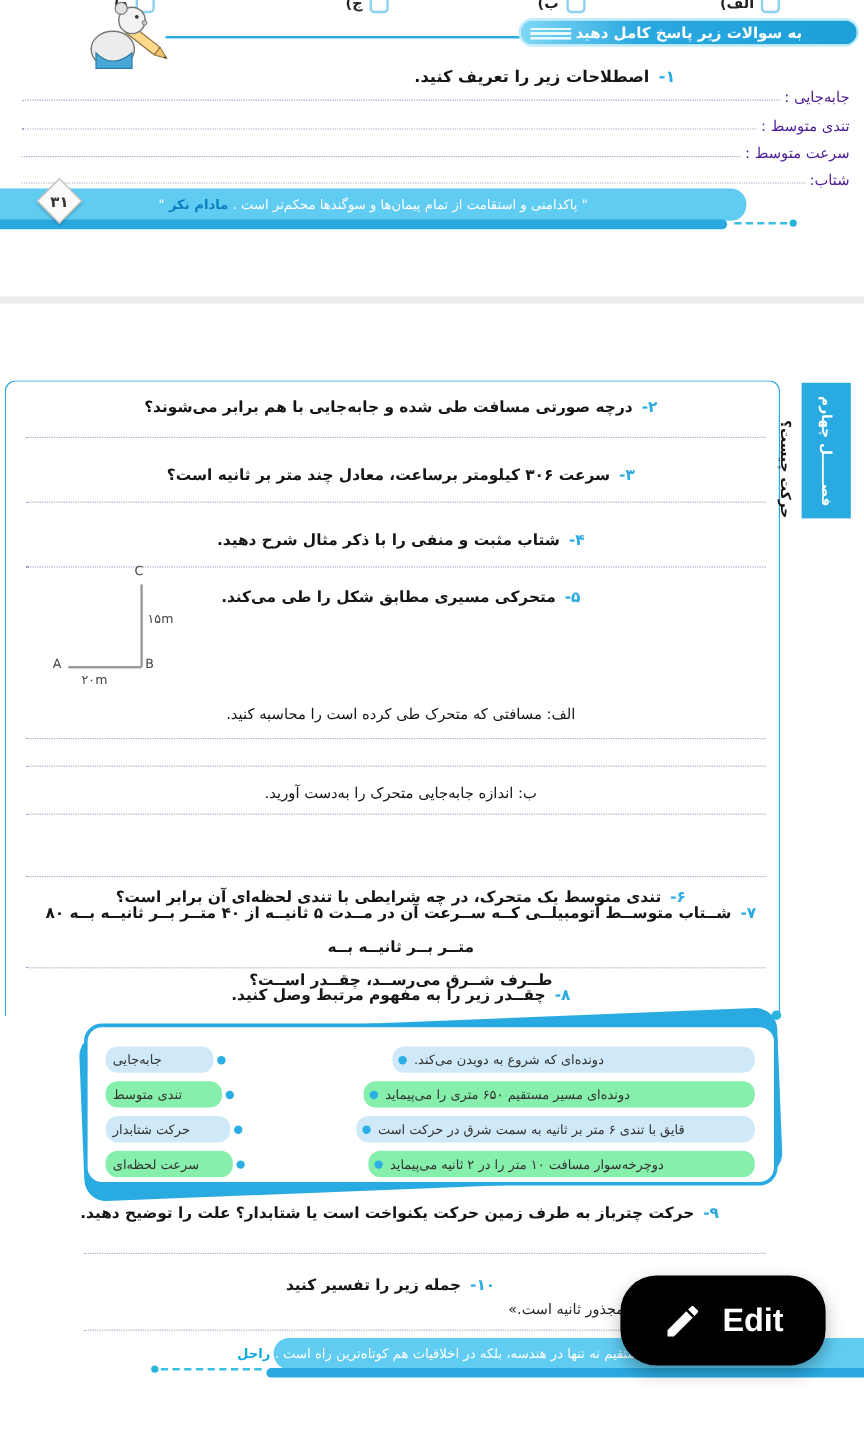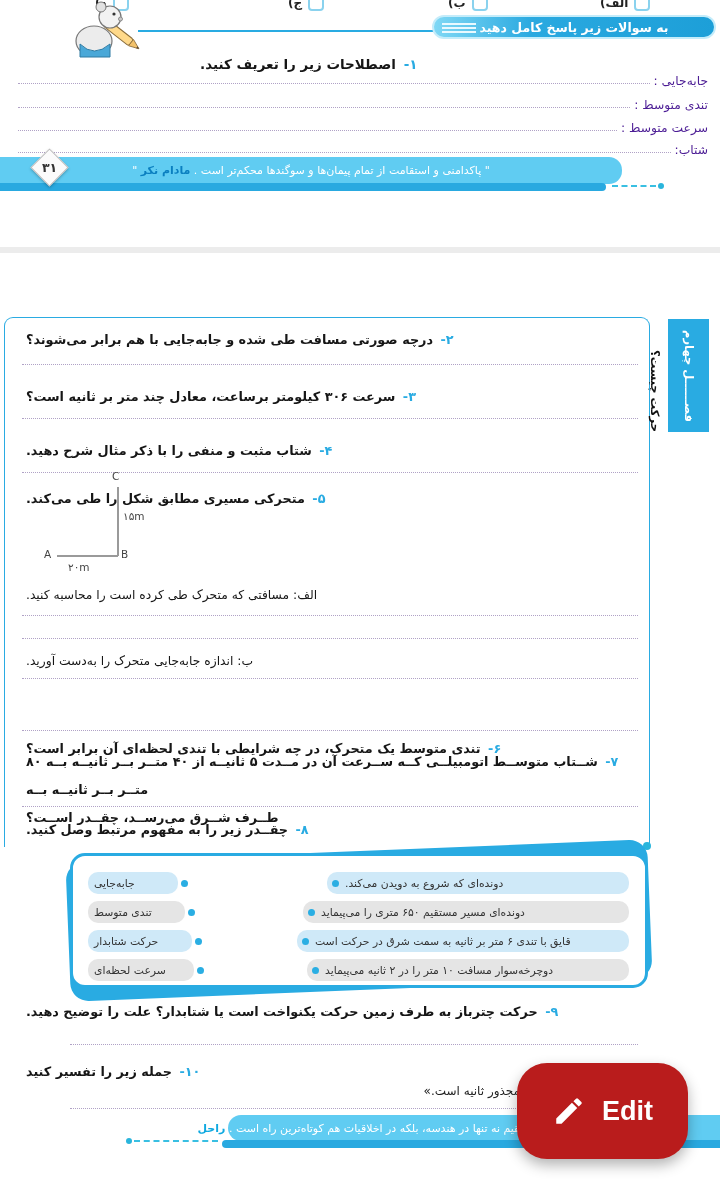--- a/index.html
+++ b/index.html
@@ -13,21 +13,21 @@
   .opt-box{width:16px;height:16px;border:2px solid #8ad2ee;border-radius:4px;background:#fff;}
   
   .hdr-line{position:absolute;left:138px;top:30px;width:296px;height:2px;background:#29abe2;}
   .hdr-banner{position:absolute;left:432px;top:15px;width:284px;height:24px;border-radius:12px;
               background:linear-gradient(90deg,#7fd8f5 0%,#2aa9e0 35%,#1d9fd8 100%);
               border:2px solid #c4ecfa;display:flex;align-items:center;justify-content:center;}
   .hdr-banner::before{content:"";position:absolute;left:8px;top:4px;width:34px;height:12px;
               background:repeating-linear-gradient(180deg,transparent 0 2px,#e8f9ff 2px 4px);}
   .hdr-banner span{color:#fff;font-size:12.5px;font-weight:bold;direction:rtl;white-space:nowrap;}
   
-  .qrow{position:absolute;right:78px;left:26px;direction:rtl;text-align:left;
+  .qrow{position:absolute;right:78px;left:26px;direction:rtl;text-align:center;
         font-size:12.8px;font-weight:bold;color:#161616;line-height:20px;}
   .qrow .num{color:#29abe2;padding-left:3px;}
   .dotline{position:absolute;height:0;border-top:1.6px dotted #b0a2c6;}
   
   .defrow{position:absolute;left:14px;right:12px;display:flex;flex-direction:row;direction:rtl;
           align-items:flex-end;}
   .defrow .lbl{font-size:12.3px;color:#4c1d95;white-space:nowrap;margin-top:37px;}
   .defrow .fill{flex:1;border-top:1.6px dotted #b0a2c6;margin-bottom:4px;margin-left:4px;margin-right:4px;}
   
   .quote-bar-top{position:absolute;left:0;top:157px;width:622px;height:27px;background:#60ccf2;
@@ -56,33 +56,33 @@
   
   .dg{position:absolute;background:#9a9a9a;}
   .dg-lbl{position:absolute;font-size:10.5px;color:#444;}
   
   .match-wrap{position:absolute;left:70px;top:853px;width:578px;height:135px;}
   .match-wrap .back{position:absolute;left:-2px;top:-2px;right:-2px;bottom:-2px;background:#29abe2;
         border-radius:18px;transform:rotate(-2.3deg);}
   .match-card{position:absolute;inset:0;background:#fff;border:3.5px solid #29abe2;border-radius:15px;}
   .pill{position:absolute;height:22px;border-radius:10px;display:flex;align-items:center;}
   .pill.blue{background:#cfe9f8;}
-  .pill.gray{background:#e5e5e5;}
+  .pill.gray{background:#86efac;}
   .pill .ptxt{flex:1;text-align:left;direction:rtl;font-size:10.8px;color:#333;white-space:nowrap;padding:0 6px;}
   .pill .pdot{width:7px;height:7px;border-radius:50%;background:#2aaee3;margin-left:5px;flex:none;}
   .term{flex-direction:row;}
   .term .tdot2{width:7px;height:7px;border-radius:50%;background:#2aaee3;position:absolute;right:-10px;top:7.5px;}
   
   .quote-bar-bot{position:absolute;left:228px;top:1115px;width:492px;height:26px;background:#60ccf2;
         border-radius:13px 0 0 13px;display:flex;align-items:center;z-index:1;}
   .quote-bar-bot .quote-text{position:absolute;left:10px;width:330px;text-align:center;}
   .quote-strip-bot{position:absolute;left:222px;top:1140px;width:498px;height:8px;background:#29a9e0;
         border-radius:5px 0 0 5px;z-index:1;}
   
-  .edit-btn{position:absolute;left:517px;top:1063px;width:171px;height:96px;background:#b91c1c;
+  .edit-btn{position:absolute;left:517px;top:1063px;width:171px;height:75px;background:#000000;
         border-radius:30px;display:flex;align-items:center;justify-content:center;gap:16px;
         box-shadow:0 6px 14px rgba(0,0,0,.3);z-index:10;cursor:pointer;}
   .edit-btn .elabel{color:#fff;font-family:"Liberation Sans",sans-serif;font-size:27px;font-weight:bold;}
   .frag{position:absolute;right:200px;top:1084px;direction:rtl;white-space:nowrap;font-size:12px;color:#222;}
 </style>
 </head>
 <body>
 
 <div class="screen">
 

